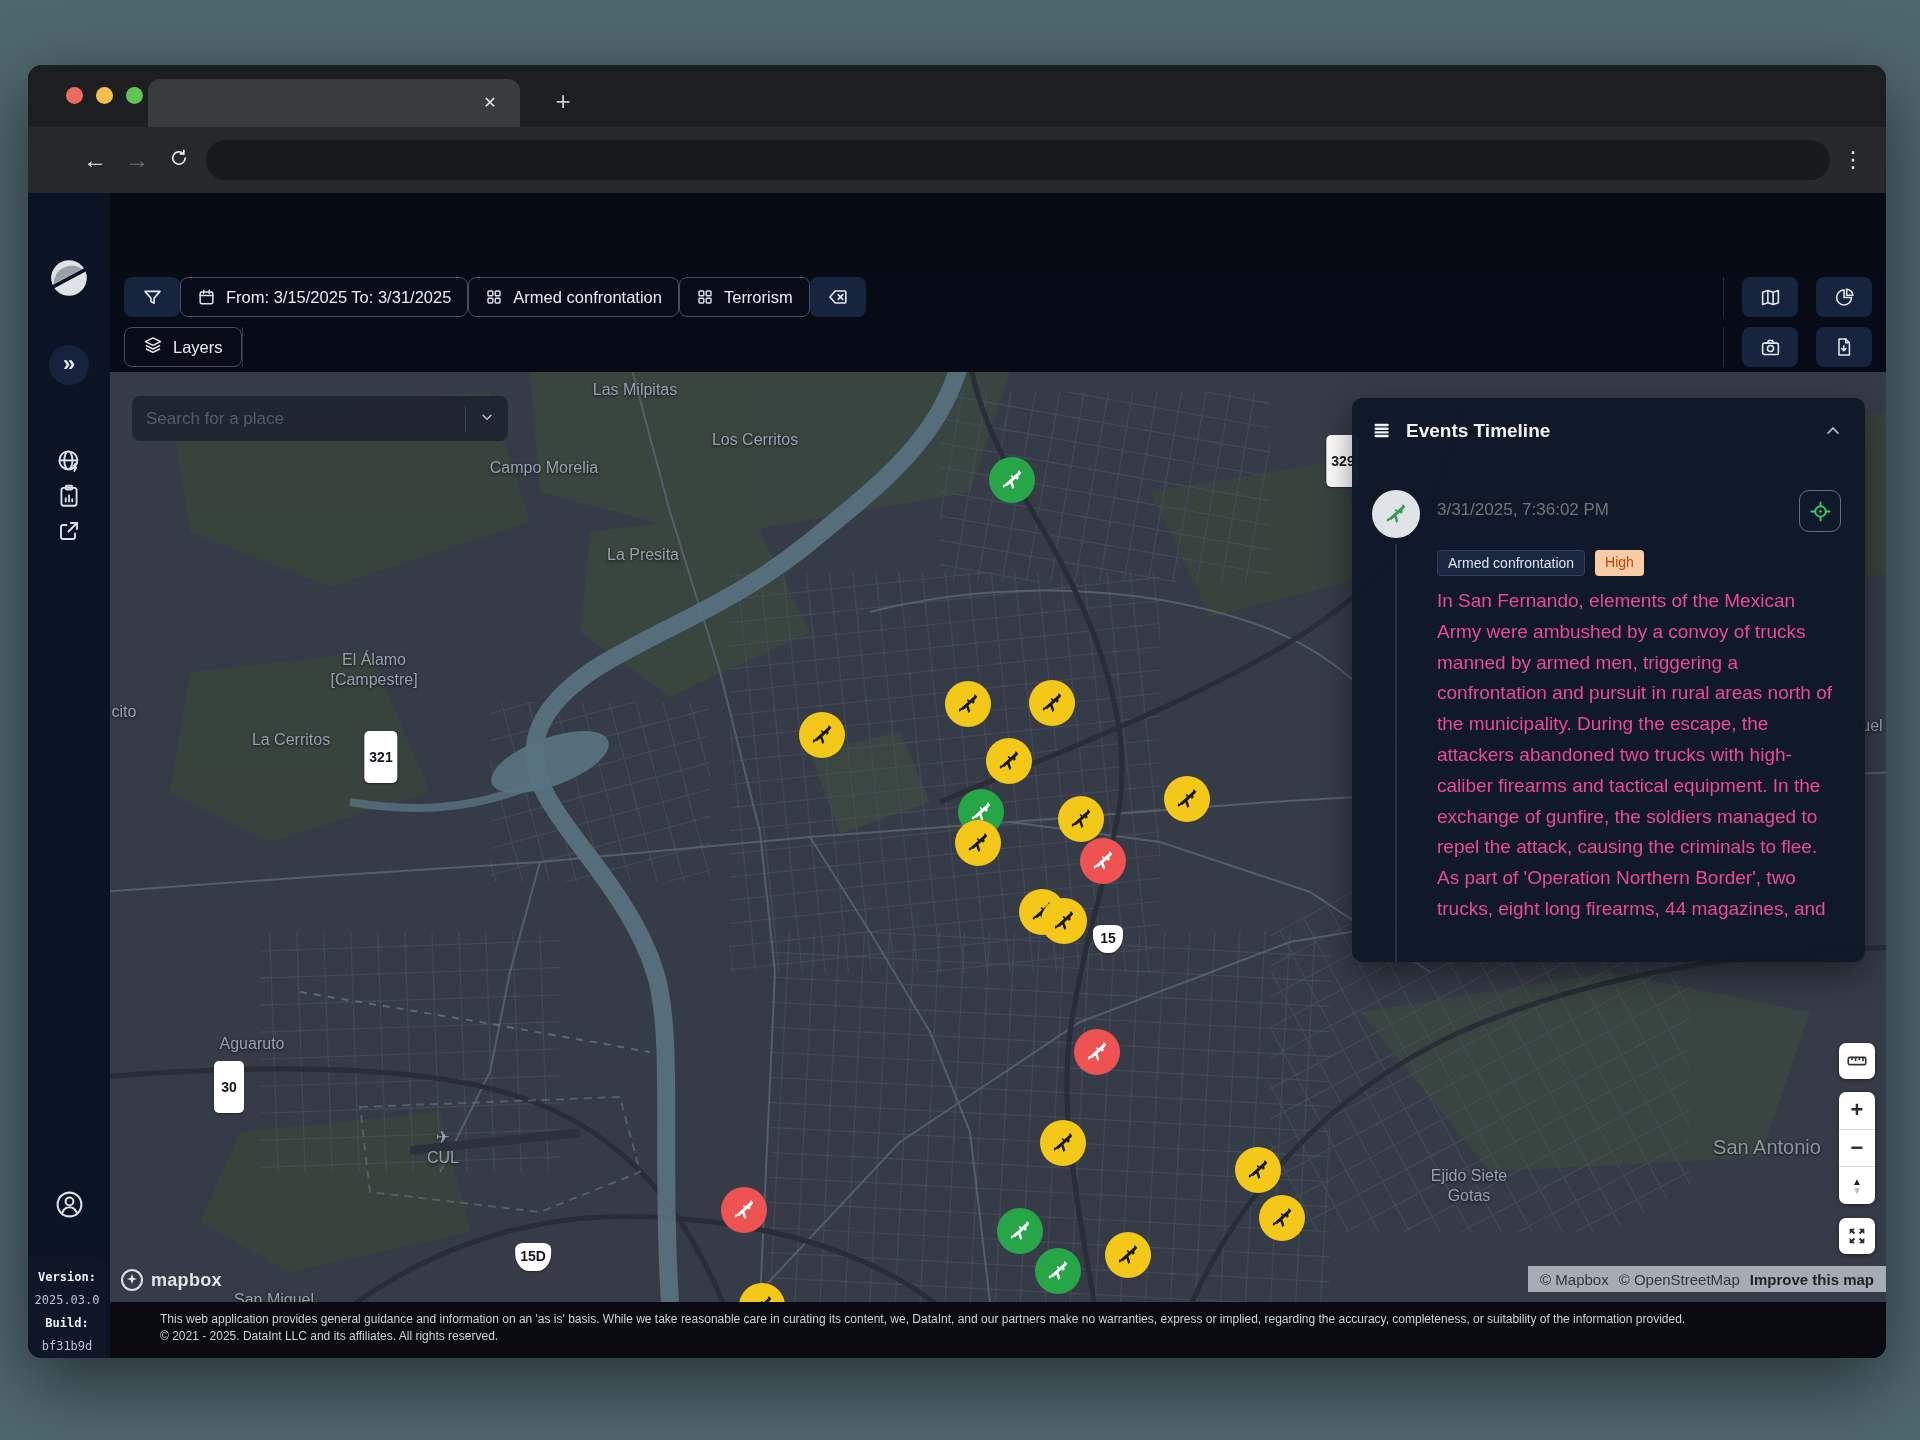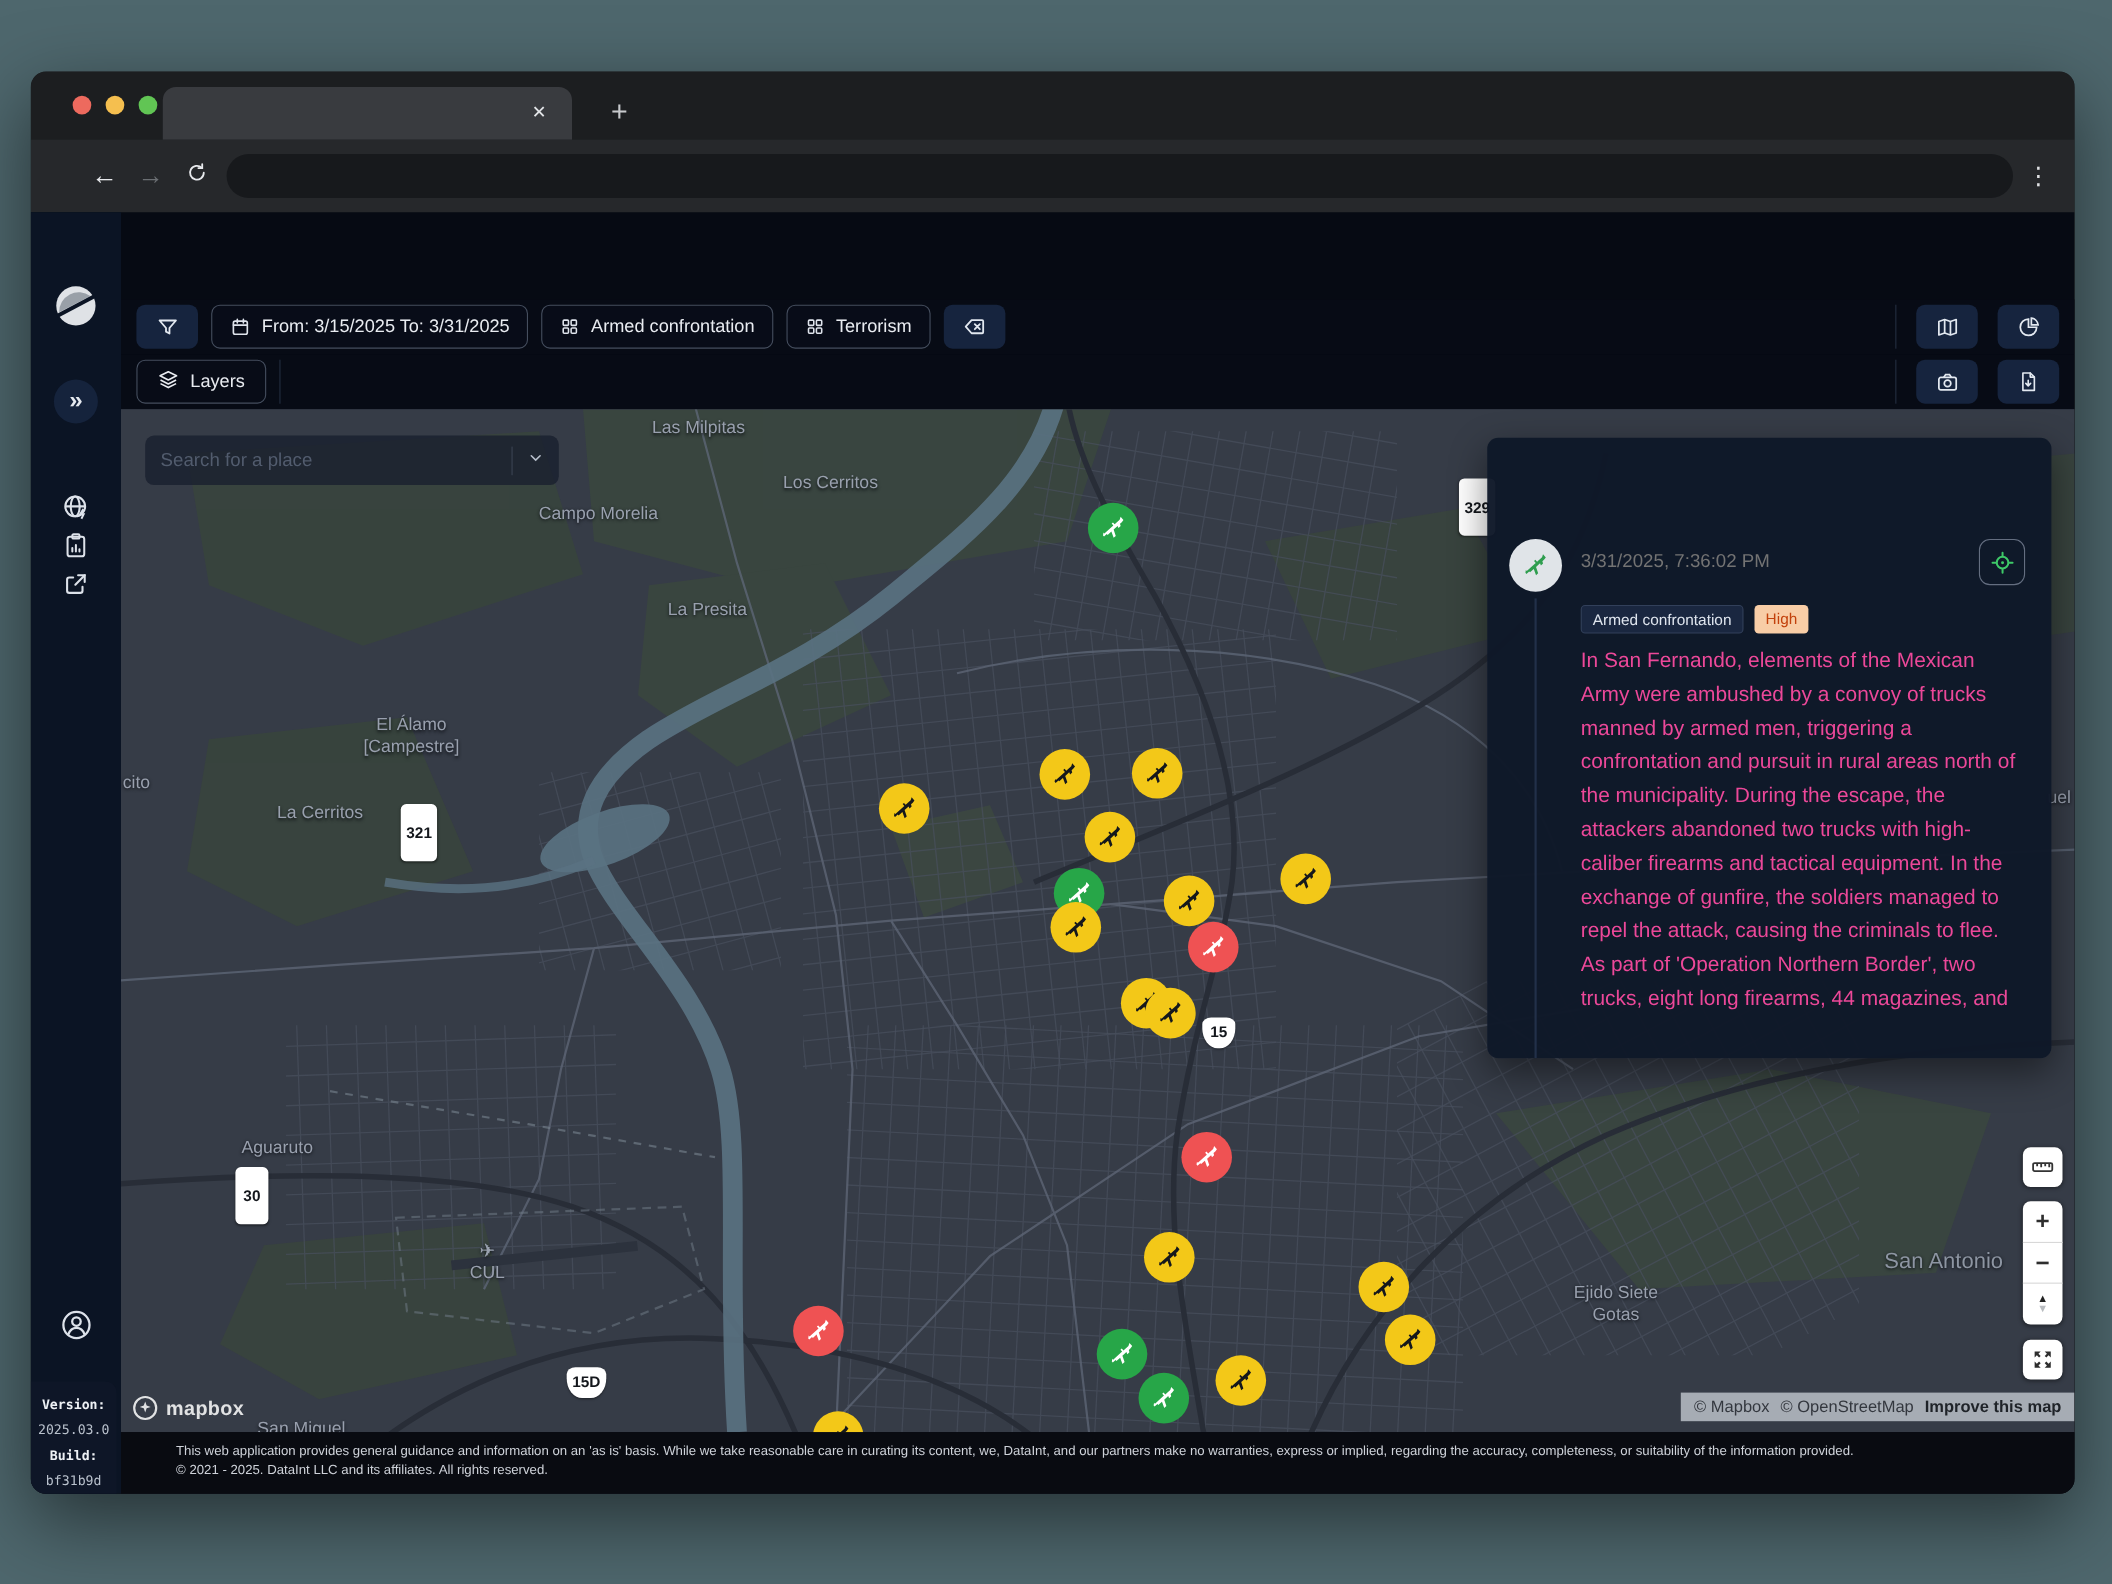--- a/index.html
+++ b/index.html
@@ -51,21 +51,21 @@
                justify-content:flex-end; gap:16px; padding:26px 42px 0; }
   .toggle { width:54px; height:27px; border-radius:14px; background:#2a3346; border:1px solid #717b8c;
             position:relative; }
   .toggle .sun { position:absolute; left:5px; top:5px; color:#eef1f6; }
   .toggle .knob { position:absolute; right:2px; top:1.5px; width:22px; height:22px; border-radius:50%;
                   background:#f2f3f5; }
   .lang { color:#fff; font-size:17px; font-weight:bold; }
   .chev { color:#e8ebf0; }
 
   .row { position:absolute; left:0; right:0; height:50px; background:#070b15; display:flex;
-         align-items:center; gap:12px; padding:0 14px; }
+         align-items:center; padding:0 14px; }
   .row.filters { top:79px; }
   .row.layersrow { top:129px; }
   .sq-btn { width:56px; height:40px; border-radius:8px; background:#16243e; color:#e2e8f0;
             display:flex; align-items:center; justify-content:center; flex:none; }
   .chip { height:40px; border-radius:8px; border:1px solid #454e5e; background:rgba(10,15,28,.55);
           color:#e9ecf1; font-size:16.5px; display:flex; align-items:center; gap:10px;
           padding:0 16px; flex:none; }
   .chip .ic { color:#dfe4ec; display:flex; }
   .right-icons { position:absolute; right:14px; top:5px; display:flex; gap:18px; align-items:center; height:40px; }
   .vdiv { width:1px; height:40px; background:#232e40; }
@@ -739,20 +739,29 @@
             <input type="text" placeholder="Search for a place" style="">
             <div class="sep"></div>
             <div class="dd">
               <svg width="16" height="16" viewBox="0 0 24 24" fill="none" stroke="currentColor" stroke-width="2.2" stroke-linecap="round">
                   <path d="M6 9.5l6 6 6-6"></path>
                 </svg>
             </div>
           </div>
 
           <div class="panel">
+            <div class="panel-head">
+              <svg width="22" height="22" viewBox="0 0 24 24" stroke="currentColor" stroke-width="2.6" stroke-linecap="round">
+                  <path d="M4 5.5h13M4 9.5h13M4 13.5h13M4 17.5h13"></path>
+                </svg>
+              <div class="panel-title">Events Timeline</div>
+              <svg width="20" height="20" viewBox="0 0 24 24" fill="none" stroke="#aab3c0" stroke-width="2.2" stroke-linecap="round">
+                  <path d="M6 14.5l6-6 6 6"></path>
+                </svg>
+            </div>
             <div class="tl-line"></div>
             <div class="avatar">
                 <svg width="26" height="26" viewBox="0 0 32 32">
   <path fill="currentColor" d="M2 14.5 L4.5 12.5 L4.5 14 L18 14 L18 11.2 L20 11.2 L20 14 L27.5 14 L30.5 12.3 L30.5 17 L27.5 17.6 L24.8 17.6 L23.6 20 L20.4 20 L21.2 17.6 L15.2 17.6 L12.2 24.5 L9 24.5 L11.8 17.6 L6.2 17.6 L6.2 16.2 L2 16.2 Z"></path>
 </svg>
               </div>
             <div class="ev-time">3/31/2025, 7:36:02 PM</div>
             <div class="locate">
               <svg width="23" height="23" viewBox="0 0 24 24" fill="none" stroke="currentColor" stroke-width="1.9" stroke-linecap="round">
                 <circle cx="12" cy="12" r="5.5"></circle>

